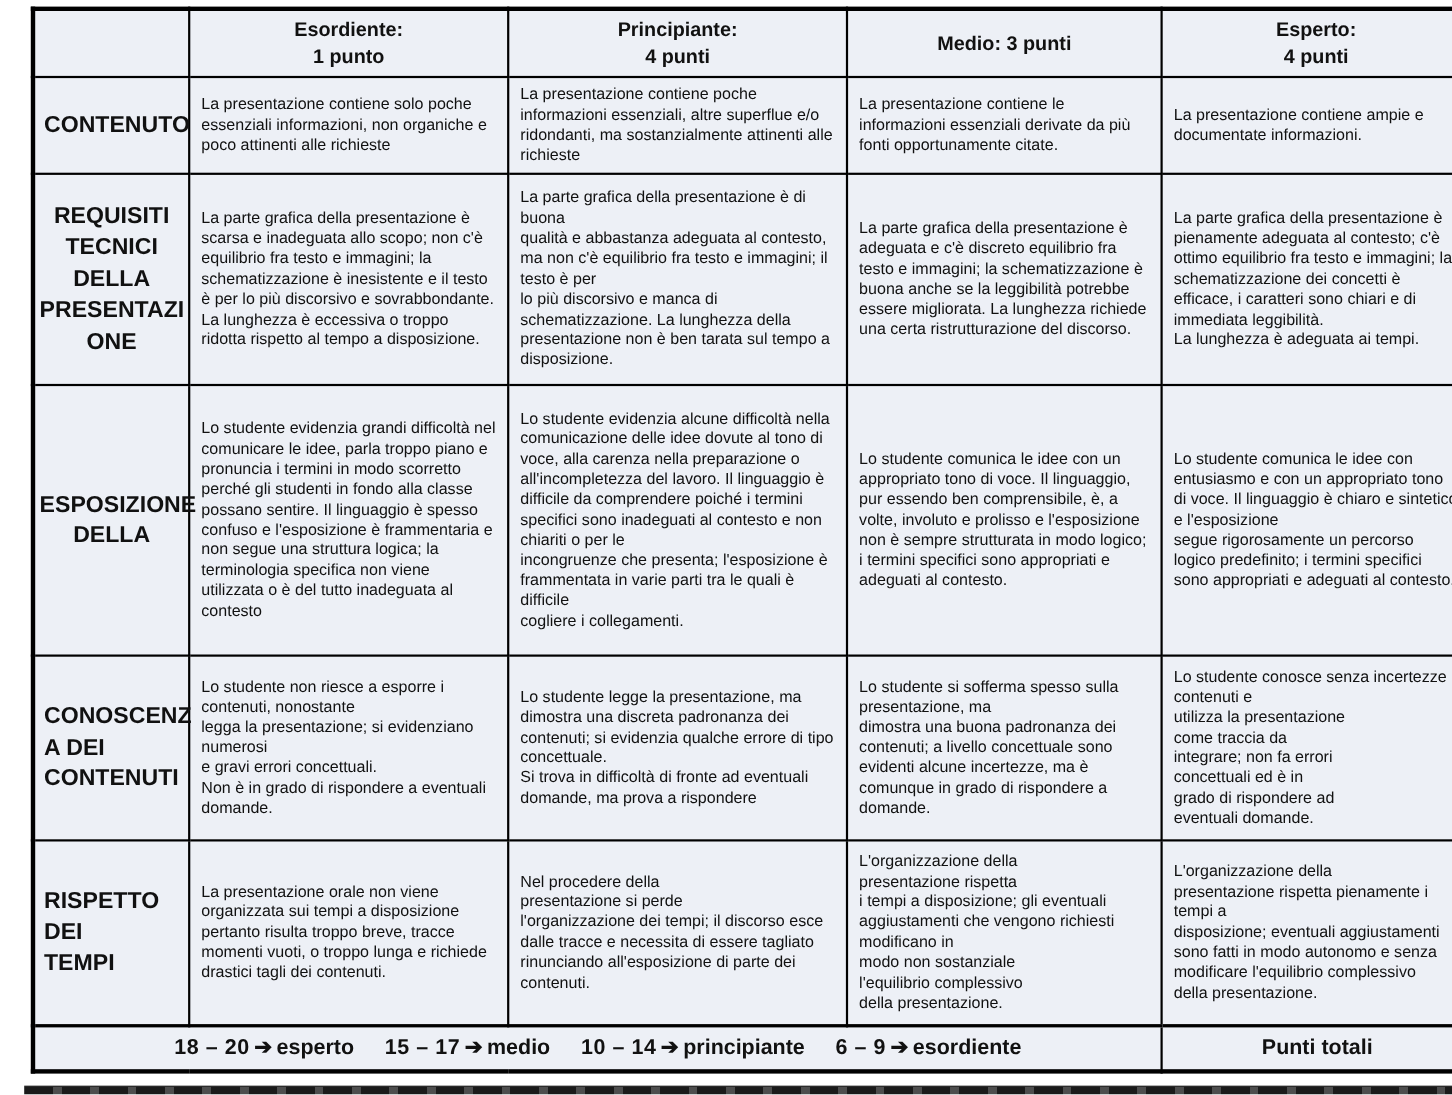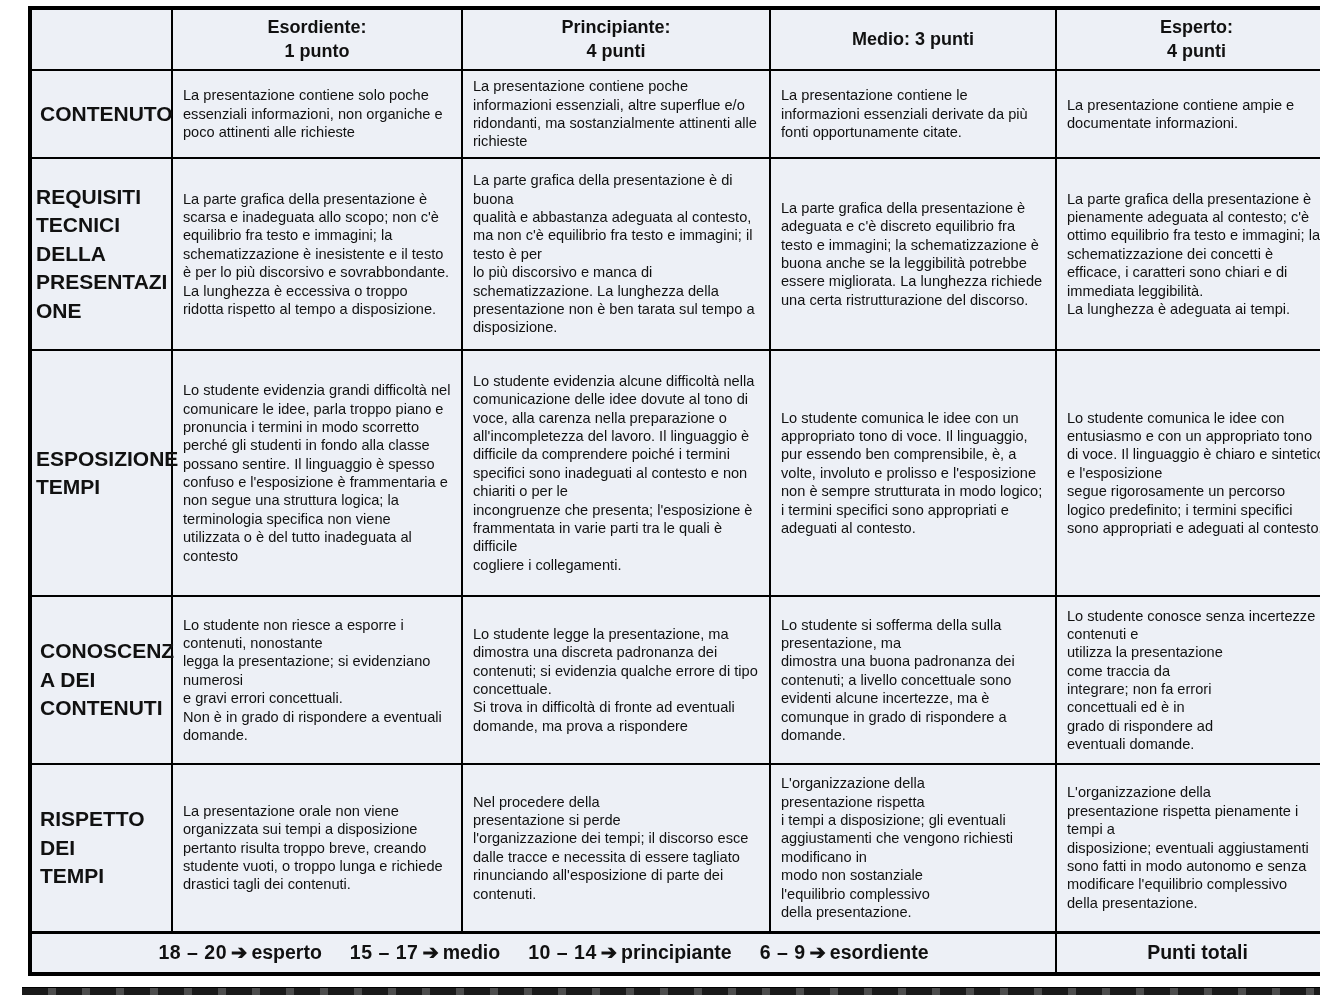--- a/index.html
+++ b/index.html
@@ -45,21 +45,21 @@
     text-align: center;
     line-height: 1.3;
     height: 62px;
   }
   td.rowlabel {
     font-weight: bold;
     font-size: 21px;
     line-height: 1.35;
     padding-left: 8px;
   }
-  td.rowlabel.center { padding-left: 4px; padding-right: 4px; }
+  td.rowlabel.center { text-align: center; padding-left: 4px; padding-right: 4px; }
   tr.r-contenuto  { height: 88px; }
   tr.r-requisiti  { height: 192px; }
   tr.r-esposizione{ height: 246px; }
   tr.r-conoscenza { height: 168px; }
   tr.r-rispetto   { height: 168px; }
   tr.r-esposizione td.body { padding-top: 3px; padding-bottom: 3px; }
 
   tr.footer td {
     border-top: 3px solid #000000;
     white-space: normal;
@@ -129,56 +129,56 @@
       <td class="body">La parte grafica della presentazione è di buona
 qualità e abbastanza adeguata al contesto, ma non c'è equilibrio fra testo e immagini; il testo è per
 lo più discorsivo e manca di schematizzazione. La lunghezza della presentazione non è ben tarata sul tempo a disposizione.</td>
       <td class="body">La parte grafica della presentazione è adeguata e c'è discreto equilibrio fra testo e immagini; la schematizzazione è buona anche se la leggibilità potrebbe essere migliorata. La lunghezza richiede una certa ristrutturazione del discorso.</td>
       <td class="body">La parte grafica della presentazione è pienamente adeguata al contesto; c'è ottimo equilibrio fra testo e immagini; la schematizzazione dei concetti è efficace, i caratteri sono chiari e di immediata leggibilità.
 La lunghezza è adeguata ai tempi.</td>
     </tr>
 
     <tr class="r-esposizione">
       <td class="rowlabel center">ESPOSIZIONE
-TEMPI</td>
+DELLA</td>
       <td class="body">Lo studente evidenzia grandi difficoltà nel comunicare le idee, parla troppo piano e pronuncia i termini in modo scorretto perché gli studenti in fondo alla classe possano sentire. Il linguaggio è spesso confuso e l'esposizione è frammentaria e non segue una struttura logica; la terminologia specifica non viene utilizzata o è del tutto inadeguata al contesto</td>
       <td class="body">Lo studente evidenzia alcune difficoltà nella comunicazione delle idee dovute al tono di voce, alla carenza nella preparazione o all'incompletezza del lavoro. Il linguaggio è difficile da comprendere poiché i termini specifici sono inadeguati al contesto e non chiariti o per le
 incongruenze che presenta; l'esposizione è frammentata in varie parti tra le quali è difficile
 cogliere i collegamenti.</td>
       <td class="body">Lo studente comunica le idee con un appropriato tono di voce. Il linguaggio, pur essendo ben comprensibile, è, a volte, involuto e prolisso e l'esposizione non è sempre strutturata in modo logico; i termini specifici sono appropriati e adeguati al contesto.</td>
       <td class="body">Lo studente comunica le idee con entusiasmo e con un appropriato tono di voce. Il linguaggio è chiaro e sintetico e l'esposizione
 segue rigorosamente un percorso logico predefinito; i termini specifici sono appropriati e adeguati al contesto.</td>
     </tr>
 
     <tr class="r-conoscenza">
       <td class="rowlabel">CONOSCENZ
 A DEI
 CONTENUTI</td>
       <td class="body">Lo studente non riesce a esporre i contenuti, nonostante
 legga la presentazione; si evidenziano numerosi
 e gravi errori concettuali.
 Non è in grado di rispondere a eventuali domande.</td>
       <td class="body">Lo studente legge la presentazione, ma dimostra una discreta padronanza dei contenuti; si evidenzia qualche errore di tipo concettuale.
 Si trova in difficoltà di fronte ad eventuali domande, ma prova a rispondere</td>
-      <td class="body">Lo studente si sofferma della sulla presentazione, ma
+      <td class="body">Lo studente si sofferma spesso sulla presentazione, ma
 dimostra una buona padronanza dei contenuti; a livello concettuale sono evidenti alcune incertezze, ma è comunque in grado di rispondere a domande.</td>
       <td class="body">Lo studente conosce senza incertezze i contenuti e
 utilizza la presentazione
 come traccia da
 integrare; non fa errori
 concettuali ed è in
 grado di rispondere ad
 eventuali domande.</td>
     </tr>
 
     <tr class="r-rispetto">
       <td class="rowlabel">RISPETTO
 DEI
 TEMPI</td>
-      <td class="body">La presentazione orale non viene organizzata sui tempi a disposizione pertanto risulta troppo breve, creando studente vuoti, o troppo lunga e richiede drastici tagli dei contenuti.</td>
+      <td class="body">La presentazione orale non viene organizzata sui tempi a disposizione pertanto risulta troppo breve, tracce momenti vuoti, o troppo lunga e richiede drastici tagli dei contenuti.</td>
       <td class="body">Nel procedere della
 presentazione si perde
 l'organizzazione dei tempi; il discorso esce dalle tracce e necessita di essere tagliato
 rinunciando all'esposizione di parte dei contenuti.</td>
       <td class="body">L'organizzazione della
 presentazione rispetta
 i tempi a disposizione; gli eventuali aggiustamenti che vengono richiesti  modificano in
 modo non sostanziale
 l'equilibrio complessivo
 della presentazione.</td>

